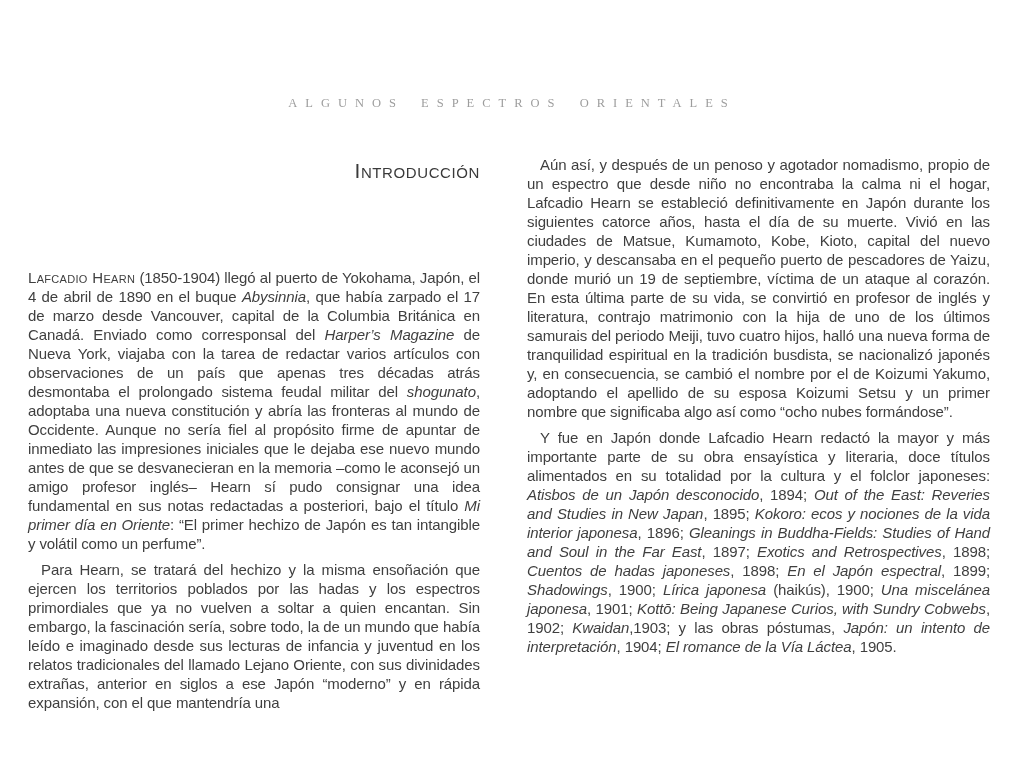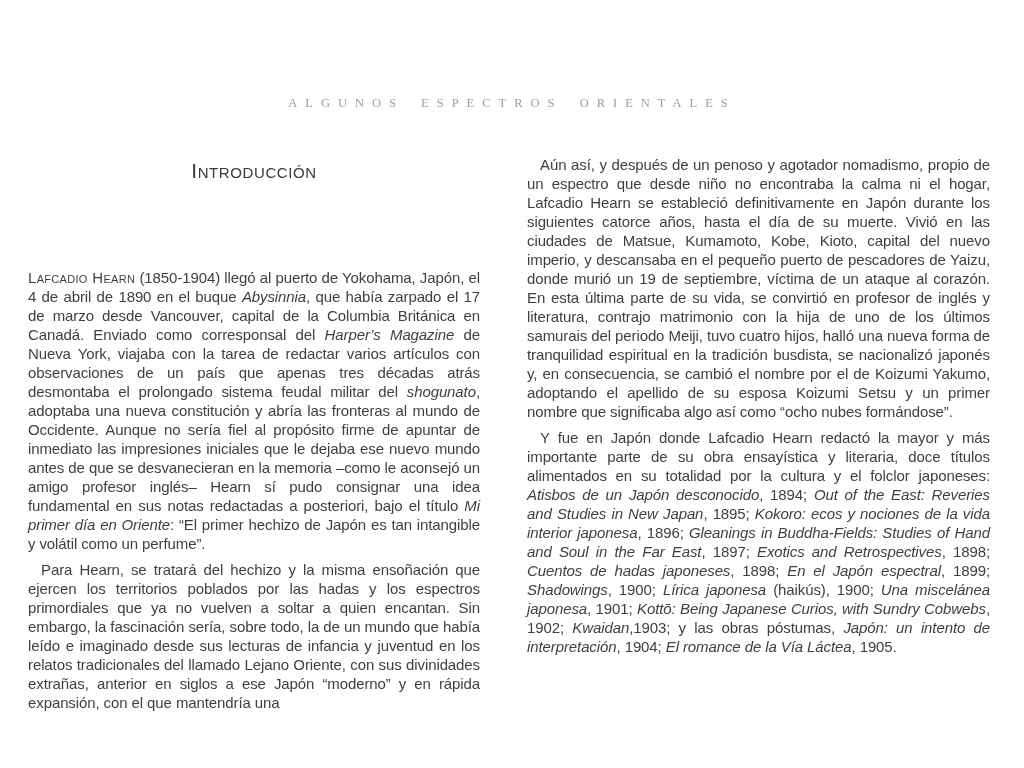--- a/index.html
+++ b/index.html
@@ -39,21 +39,21 @@
   .col-left  { left: 28px;  top: 158px; width: 452px; }
   .col-right { left: 527px; top: 155px; width: 463px; }
 
   .section-title {
     font-size: 21px;
     font-weight: 400;
     font-variant: small-caps;
     letter-spacing: 0.6px;
     color: #3a3a3a;
     line-height: 26px;
-    text-align: center;
+    text-align: right;
     margin-bottom: 84px;
   }
 
   p.para { margin: 0 0 7px 0; }
   p.para.indent { text-indent: 13px; }
   p.para:last-child { margin-bottom: 0; }
 
   .run-n  { font-style: normal; }
   .run-i  { font-style: italic; }
   .run-sc { font-variant: small-caps; letter-spacing: 0.3px; }

